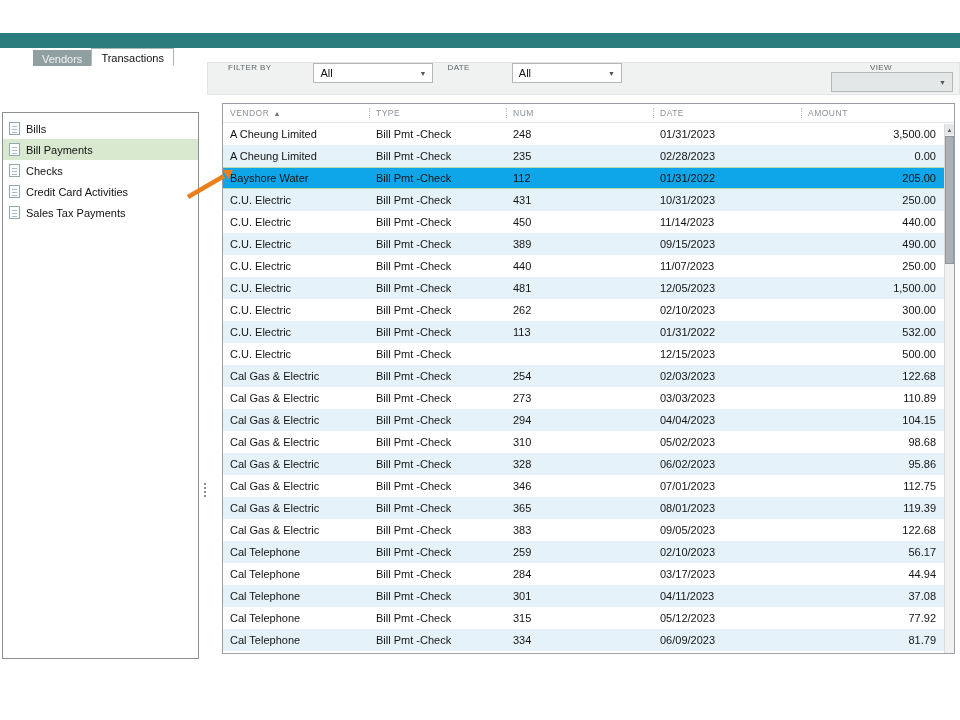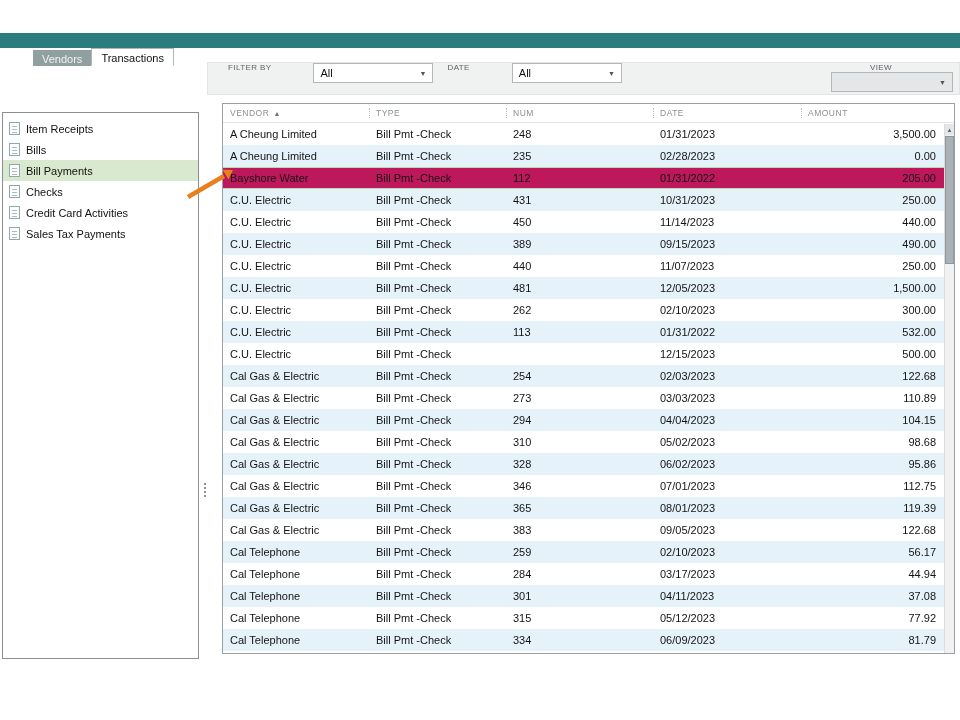--- a/index.html
+++ b/index.html
@@ -48,21 +48,21 @@
            align-items:center; border-bottom:1px solid #e4e4e4; background:#fff; }
   .th { position:relative; font-size:8.5px; color:#8a9096; letter-spacing:.5px; padding-left:7px;
         white-space:nowrap; height:100%; display:flex; align-items:center; gap:4px; }
   .th + .th::before { content:""; position:absolute; left:0; top:4px; bottom:4px;
                       border-left:1px dotted #bfbfbf; }
   .th .sort { font-size:7px; color:#6d7377; }
   .tbody { position:relative; }
   .trow { display:grid; grid-template-columns:146px 137px 147px 148px 1fr; height:22px;
           align-items:center; font-size:11px; color:#141414; background:#fff; }
   .trow.alt { background:#e6f2fa; }
-  .trow.sel { background:#be185d; border-top:1px solid #b9d8ab; border-bottom:1px solid #b9d8ab; }
+  .trow.sel { background:#0ea5e9; border-top:1px solid #b9d8ab; border-bottom:1px solid #b9d8ab; }
   .cell { padding-left:7px; white-space:nowrap; overflow:hidden; }
   .cell.amount { text-align:right; padding-right:18px; padding-left:0; }
 
   
   .vscroll { position:absolute; top:20px; right:0; bottom:0; width:10px;
              background:#f1f1f1; border-left:1px solid #dcdcdc; }
   .vscroll .up { height:11px; display:flex; align-items:center; justify-content:center;
                  font-size:6px; color:#5c6165; background:#e4e6e8; }
   .vscroll .thumb { position:absolute; top:12px; left:0; right:0; height:128px;
                     background:#aab1b7; border:1px solid #8f969c; }
@@ -81,24 +81,20 @@
 
   <div class="topbar"></div>
 
   <div class="tabs">
     <div class="tab inactive">Vendors</div>
     <div class="tab active">Transactions</div>
   </div>
 
   <div class="sidebar-box">
     <div id="sidebar-list">
-        <div class="side-item">
-          <span class="doc-icon"></span>
-          <span>Item Receipts</span>
-        </div>
         <div class="side-item">
           <span class="doc-icon"></span>
           <span>Bills</span>
         </div>
         <div class="side-item selected">
           <span class="doc-icon"></span>
           <span>Bill Payments</span>
         </div>
         <div class="side-item">
           <span class="doc-icon"></span>

